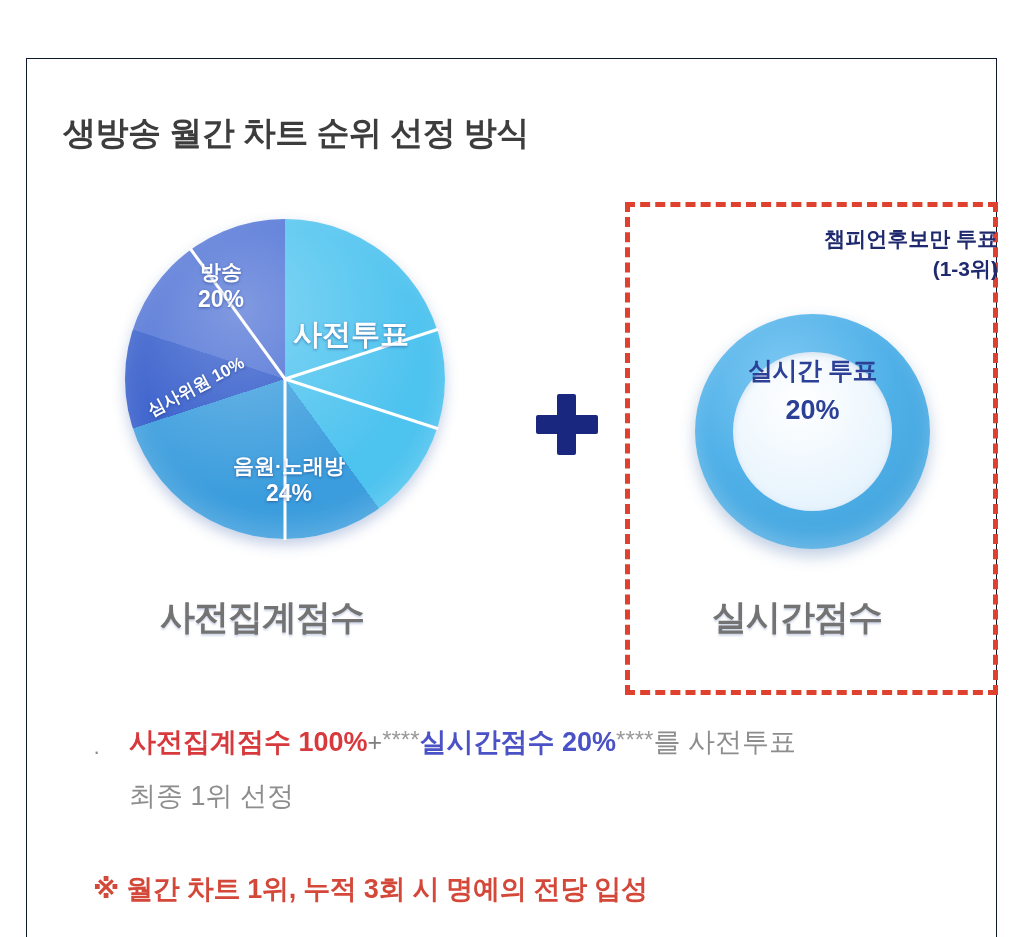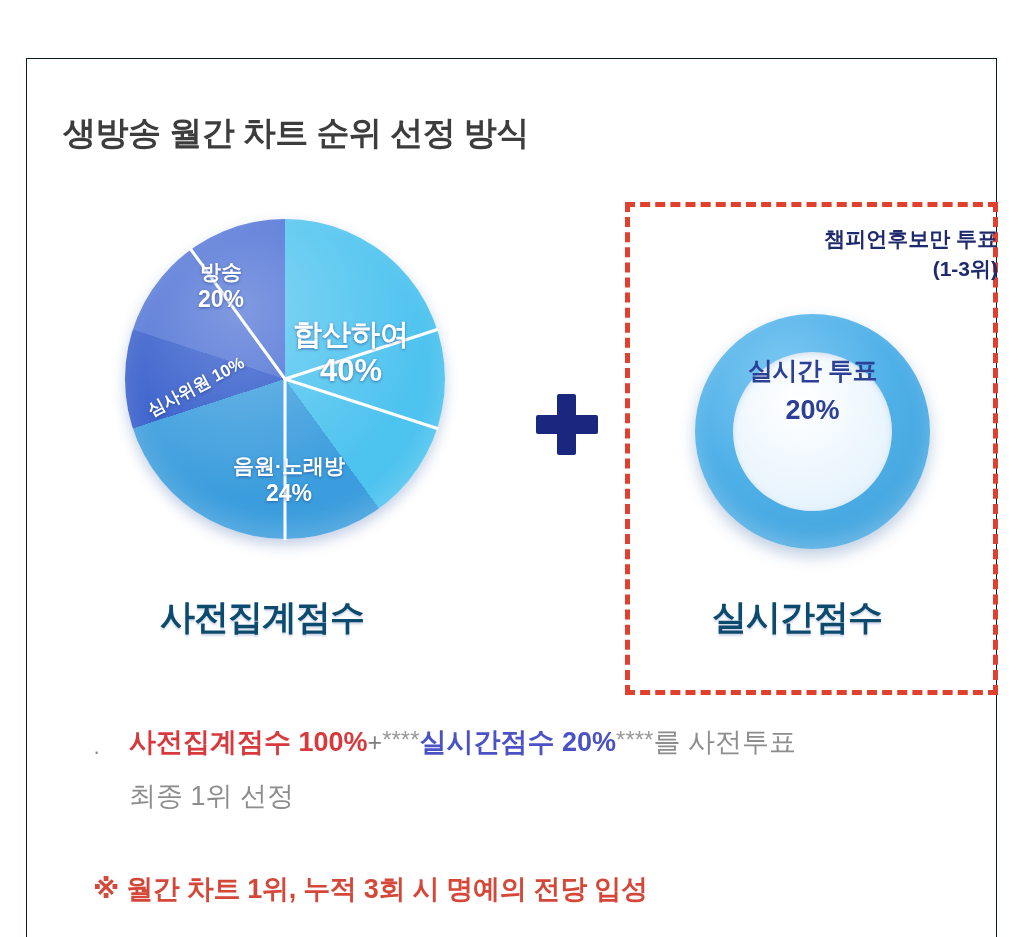--- a/index.html
+++ b/index.html
@@ -109,21 +109,21 @@
   .lbl-music  { left: 128px; top: 254px; font-size: 21px; }
   .lbl-music .pct { font-size: 23px; display: block; }
   .lbl-judge  { left: 38px;  top: 178px; font-size: 17px; transform: rotate(-28deg); }
   .lbl-bcast  { left: 93px;  top: 60px;  font-size: 21px; }
   .lbl-bcast .pct { font-size: 23px; display: block; }
 
   .score-label {
     position: absolute;
     font-size: 35px;
     font-weight: bold;
-    color: #0c4a6e;
+    color: #737373;
     letter-spacing: -1px;
     white-space: nowrap;
     text-shadow: 0 2px 2px rgba(120,140,190,0.35);
   }
   .score-left  { left: 133px; top: 535px; }
   .score-right { left: 685px; top: 535px; }
 
   
   .plus {
     position: absolute;
@@ -268,22 +268,21 @@
       <div class="pie-label lbl-judge">
         <span>심사위원 10%</span>
       </div>
 
       <div class="pie-label lbl-music">
         <span>음원·노래방</span>
         <span class="pct">24%</span>
       </div>
 
       <div class="pie-label lbl-pre">
-        <span>합산하여</span>
-        <span class="pct">40%</span>
+        <span>사전투표</span>
       </div>
     </div>
 
     <div class="score-label score-left">사전집계점수</div>
 
     <div class="plus">
       <div class="bar h"></div>
       <div class="bar v"></div>
     </div>
 

